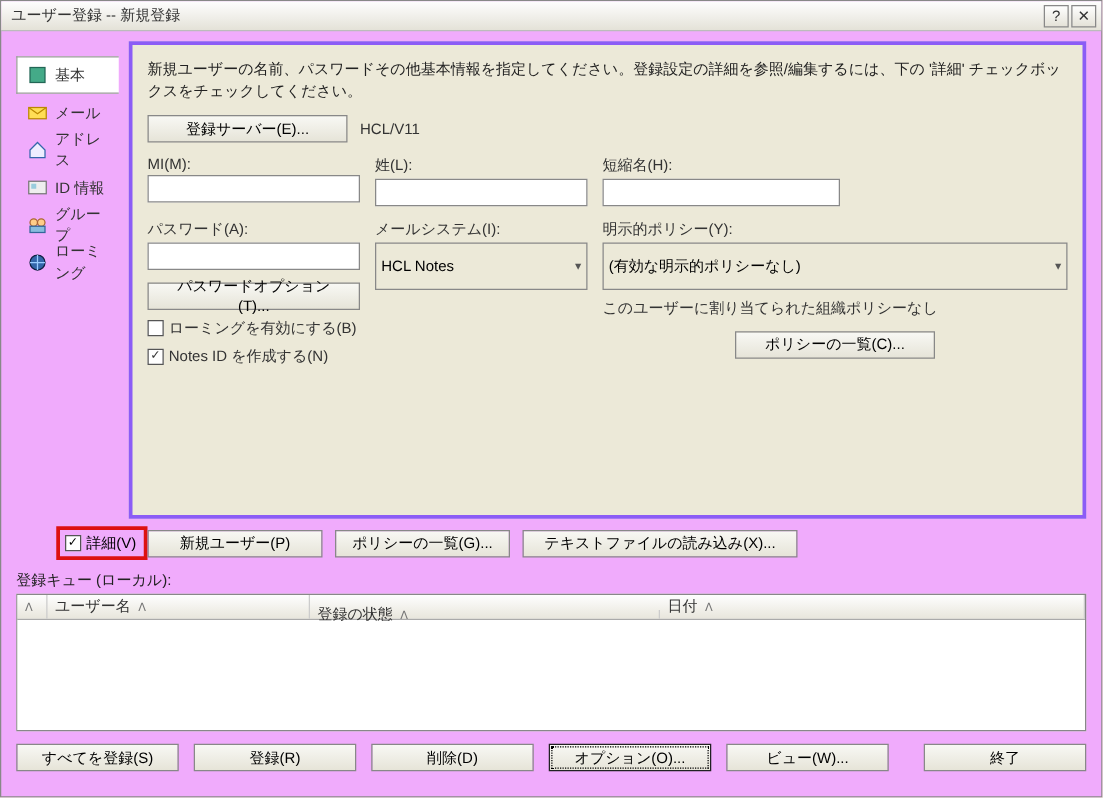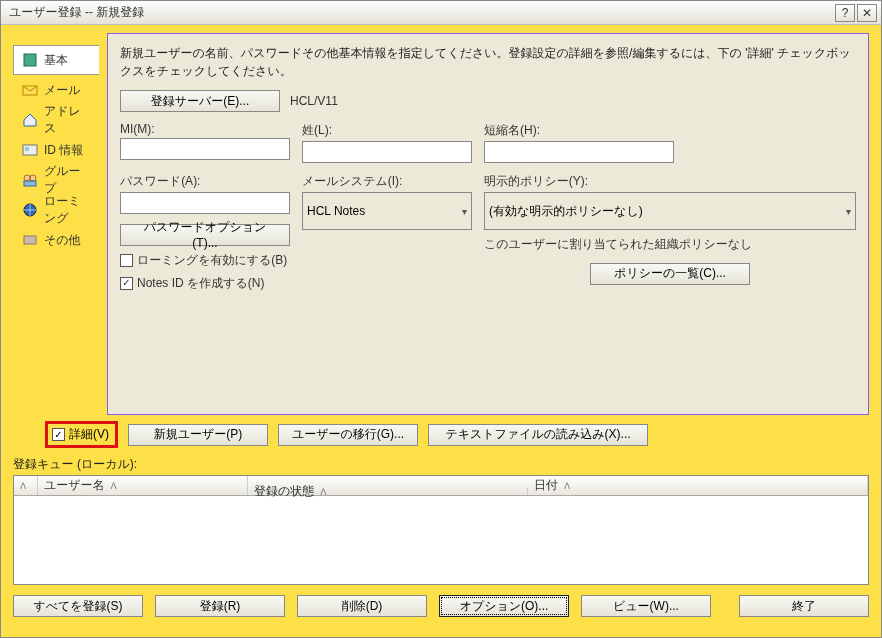--- a/index.html
+++ b/index.html
@@ -1,31 +1,31 @@
 <!DOCTYPE html>
 <html><head>
 <meta charset="utf-8">
 <style>
 * { box-sizing: border-box; margin: 0; padding: 0; font-family: 'MS PGothic', 'Meiryo', sans-serif; font-size: 12px; }
 body { background: #ece9d8; width: 882px; height: 638px; overflow: hidden; }
 
-.window { width: 882px; height: 638px; border: 1px solid #888; background: #fde047; position: relative; }
+.window { width: 882px; height: 638px; border: 1px solid #888; background: #f0abfc; position: relative; }
 
 .titlebar { height: 24px; background: linear-gradient(to bottom, #fefefe, #e4e2d8); border-bottom: 1px solid #bbb; display: flex; align-items: center; padding: 0 4px; }
 .titlebar-title { flex: 1; padding-left: 4px; color: #333; }
 .titlebar-btn { width: 20px; height: 18px; border: 1px solid #888; background: linear-gradient(#fefefe,#e4e2d8); margin-left: 2px; display: flex; align-items: center; justify-content: center; cursor: pointer; font-size: 12px; color: #333; }
 
 .body-area { padding: 8px 12px 0 12px; display: flex; gap: 8px; height: 390px; }
 
 .sidebar { width: 112px; display: flex; flex-direction: column; gap: 0; padding-top: 12px; }
 .sidebar-item { display: flex; align-items: center; gap: 6px; height: 30px; padding: 0 8px; cursor: pointer; color: #333; border:1px solid transparent;}
 .sidebar-item.active { background: #fff; border: 1px solid #999; border-right: none; }
 .sidebar-item .icon { width: 16px; height: 16px; display: inline-flex; align-items: center; justify-content: center; }
 
-.main-panel { flex: 1; border: 1px solid #8b5cf6; background: #ece9d8; padding: 10px 12px; position: relative; }
+.main-panel { flex: 1; border: 3px solid #8b5cf6; background: #ece9d8; padding: 10px 12px; position: relative; }
 .intro { font-size: 12px; color: #222; line-height: 1.5; margin-bottom: 10px; }
 
 .btn { border: 1px solid #888; background: linear-gradient(#f8f8f4,#e6e4d8); padding: 3px 12px; cursor: pointer; height: 22px; min-width: 100px; display: inline-flex; align-items: center; justify-content: center; }
 .btn-wide { min-width: 160px; }
 
 .row1 { display:flex; align-items:center; gap:10px; margin-bottom:10px;}
 .server-label { color:#333; }
 
 .field-grid { display: grid; grid-template-columns: 170px 170px 190px 170px; gap: 4px 12px; align-items:flex-start; }
 .field-label { color:#333; font-size:12px; margin-bottom:2px; }
@@ -37,21 +37,21 @@
 
 .policy-box { grid-column: 3; }
 .policy-info { color:#333; margin-top:6px; font-size:12px; line-height:1.4;}
 .policy-btn-wrap { margin-top:10px; text-align:center;}
 
 .check-row { display:flex; align-items:center; gap:4px; font-size:12px; color:#333; margin-top:6px;}
 .checkbox { width:13px; height:13px; border:1px solid #555; background:#fff; display:inline-flex; align-items:center; justify-content:center; font-size:10px; cursor:pointer;}
 .checkbox.checked::after { content:"✓"; line-height:1;}
 
 .lower-section { padding: 0 12px; }
-.lower-row { display:flex; align-items:center; gap:10px; margin-top:6px;padding-left:32px;}
+.lower-row { display:flex; align-items:center; margin-top:6px;padding-left:32px;}
 .detail-highlight { border:3px solid #d11; padding:2px 6px 2px 4px; display:inline-flex; align-items:center; gap:4px;}
 
 .lower-buttons { display:flex; gap:10px; flex:1;}
 .lower-buttons .btn { min-width:140px; }
 
 .queue-label { margin-top:8px; color:#222; }
 
 .table-wrap { border:1px solid #888; background:#fff; margin-top:2px; height:110px; position:relative;}
 .table-header { display:flex; background:linear-gradient(#fefefe,#e8e6dc); border-bottom:1px solid #aaa; height:20px;}
 .th { border-right:1px solid #ccc; padding:2px 6px; display:flex; align-items:center; gap:6px; color:#333;}
@@ -121,28 +121,20 @@
         <span>グループ</span>
       </div>
       <div class="sidebar-item">
         <span class="icon">
           <svg width="16" height="16">
               <circle cx="8" cy="8" r="6" fill="#36a" stroke="#124"></circle>
               <path d="M2 8 H14 M8 2 V14" stroke="#9cf"></path>
             </svg>
         </span>
         <span>ローミング</span>
-      </div>
-      <div class="sidebar-item">
-        <span class="icon">
-          <svg width="16" height="16">
-              <rect x="2" y="4" width="12" height="8" fill="#cba" stroke="#876"></rect>
-            </svg>
-        </span>
-        <span>その他</span>
       </div>
     </div>
 
     <div class="main-panel">
       <div class="intro">新規ユーザーの名前、パスワードその他基本情報を指定してください。登録設定の詳細を参照/編集するには、下の '詳細' チェックボックスをチェックしてください。</div>
 
       <div class="row1">
         <button class="btn btn-wide">登録サーバー(E)...</button>
         <span class="server-label">HCL/V11</span>
       </div>
@@ -201,21 +193,21 @@
   </div>
 
   <div class="lower-section">
     <div class="lower-row">
       <span class="detail-highlight">
         <span class="checkbox checked"></span>
         <span>詳細(V)</span>
       </span>
       <div class="lower-buttons">
         <button class="btn">新規ユーザー(P)</button>
-        <button class="btn">ユーザーの移行(G)...</button>
+        <button class="btn">ポリシーの一覧(G)...</button>
         <button class="btn" style="min-width:220px;">テキストファイルの読み込み(X)...</button>
       </div>
     </div>
 
     <div class="queue-label">登録キュー (ローカル):</div>
 
     <div class="table-wrap">
       <div class="table-header">
         <div class="th">
             <span class="sort">ᐱ</span>

